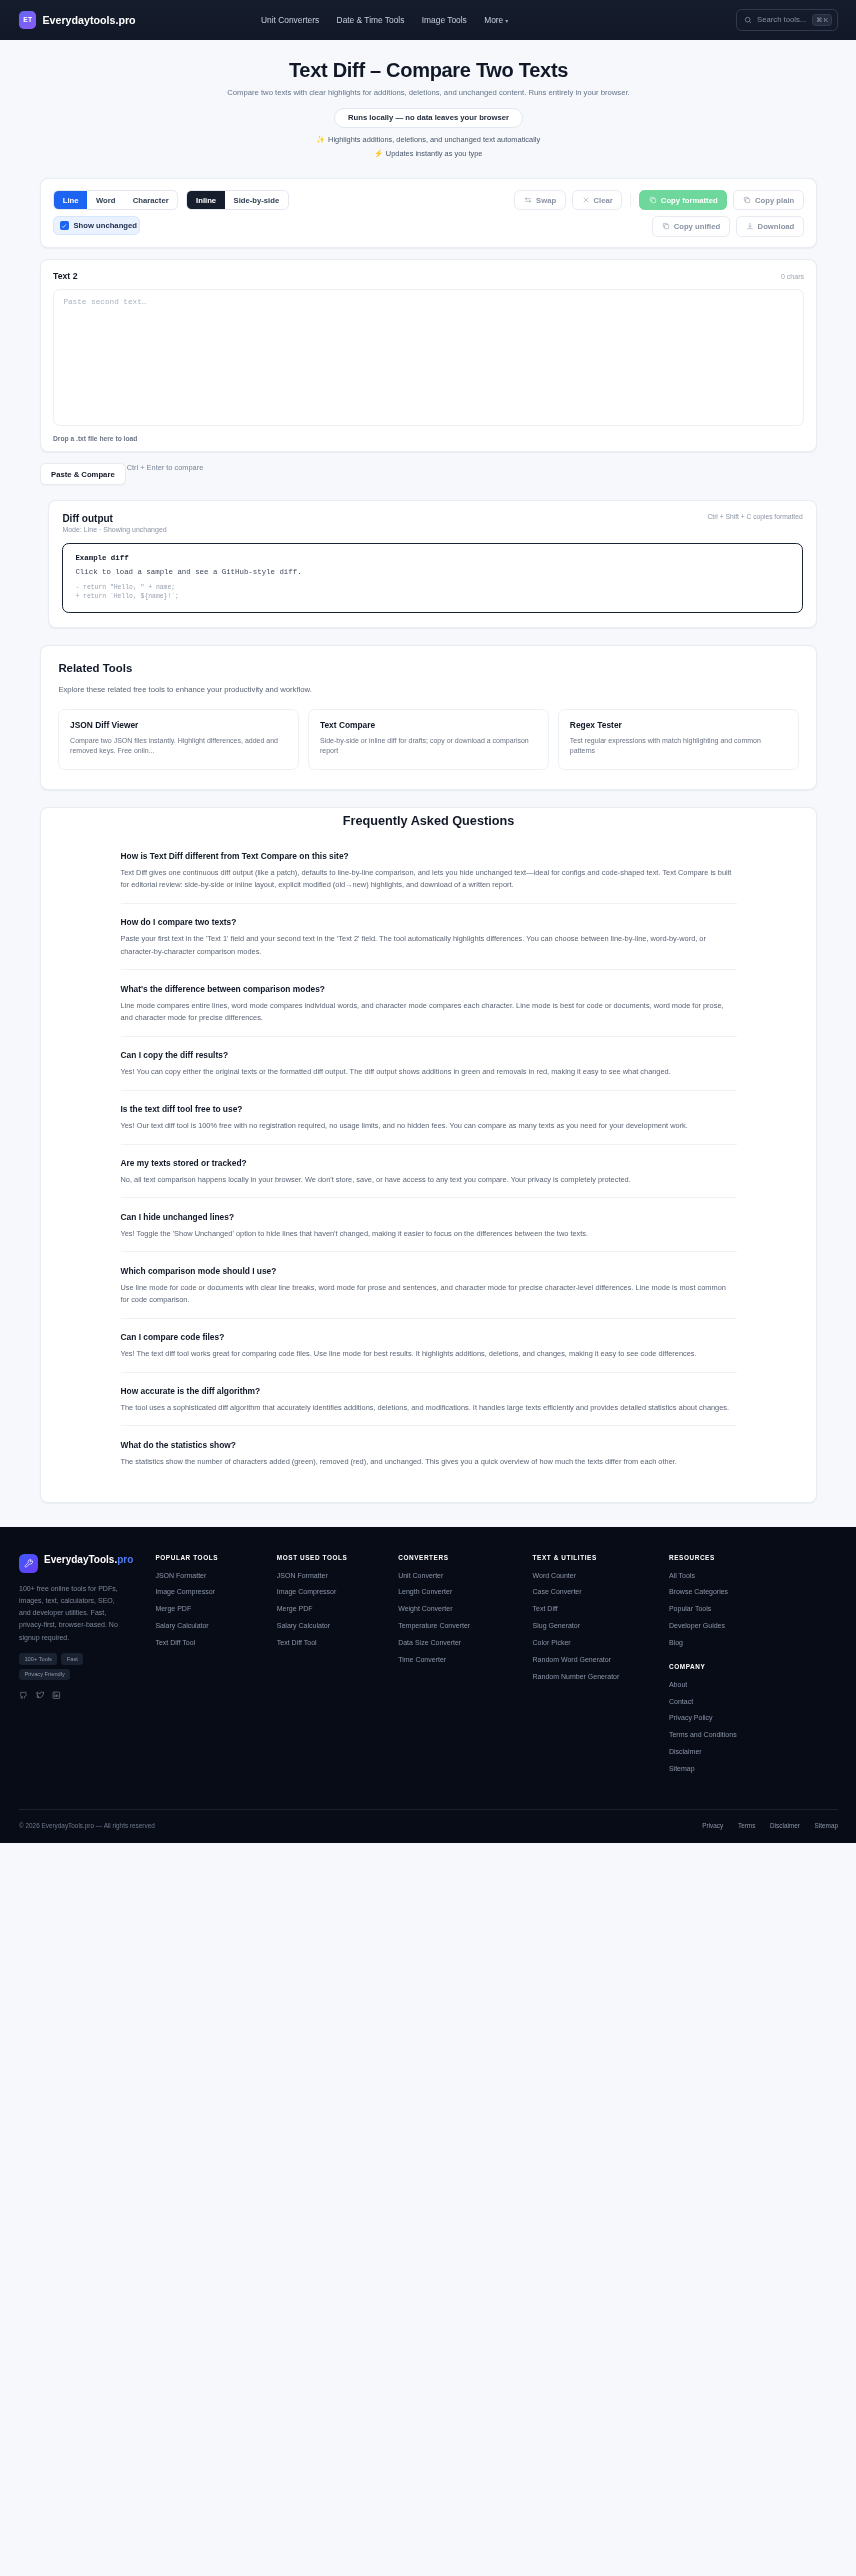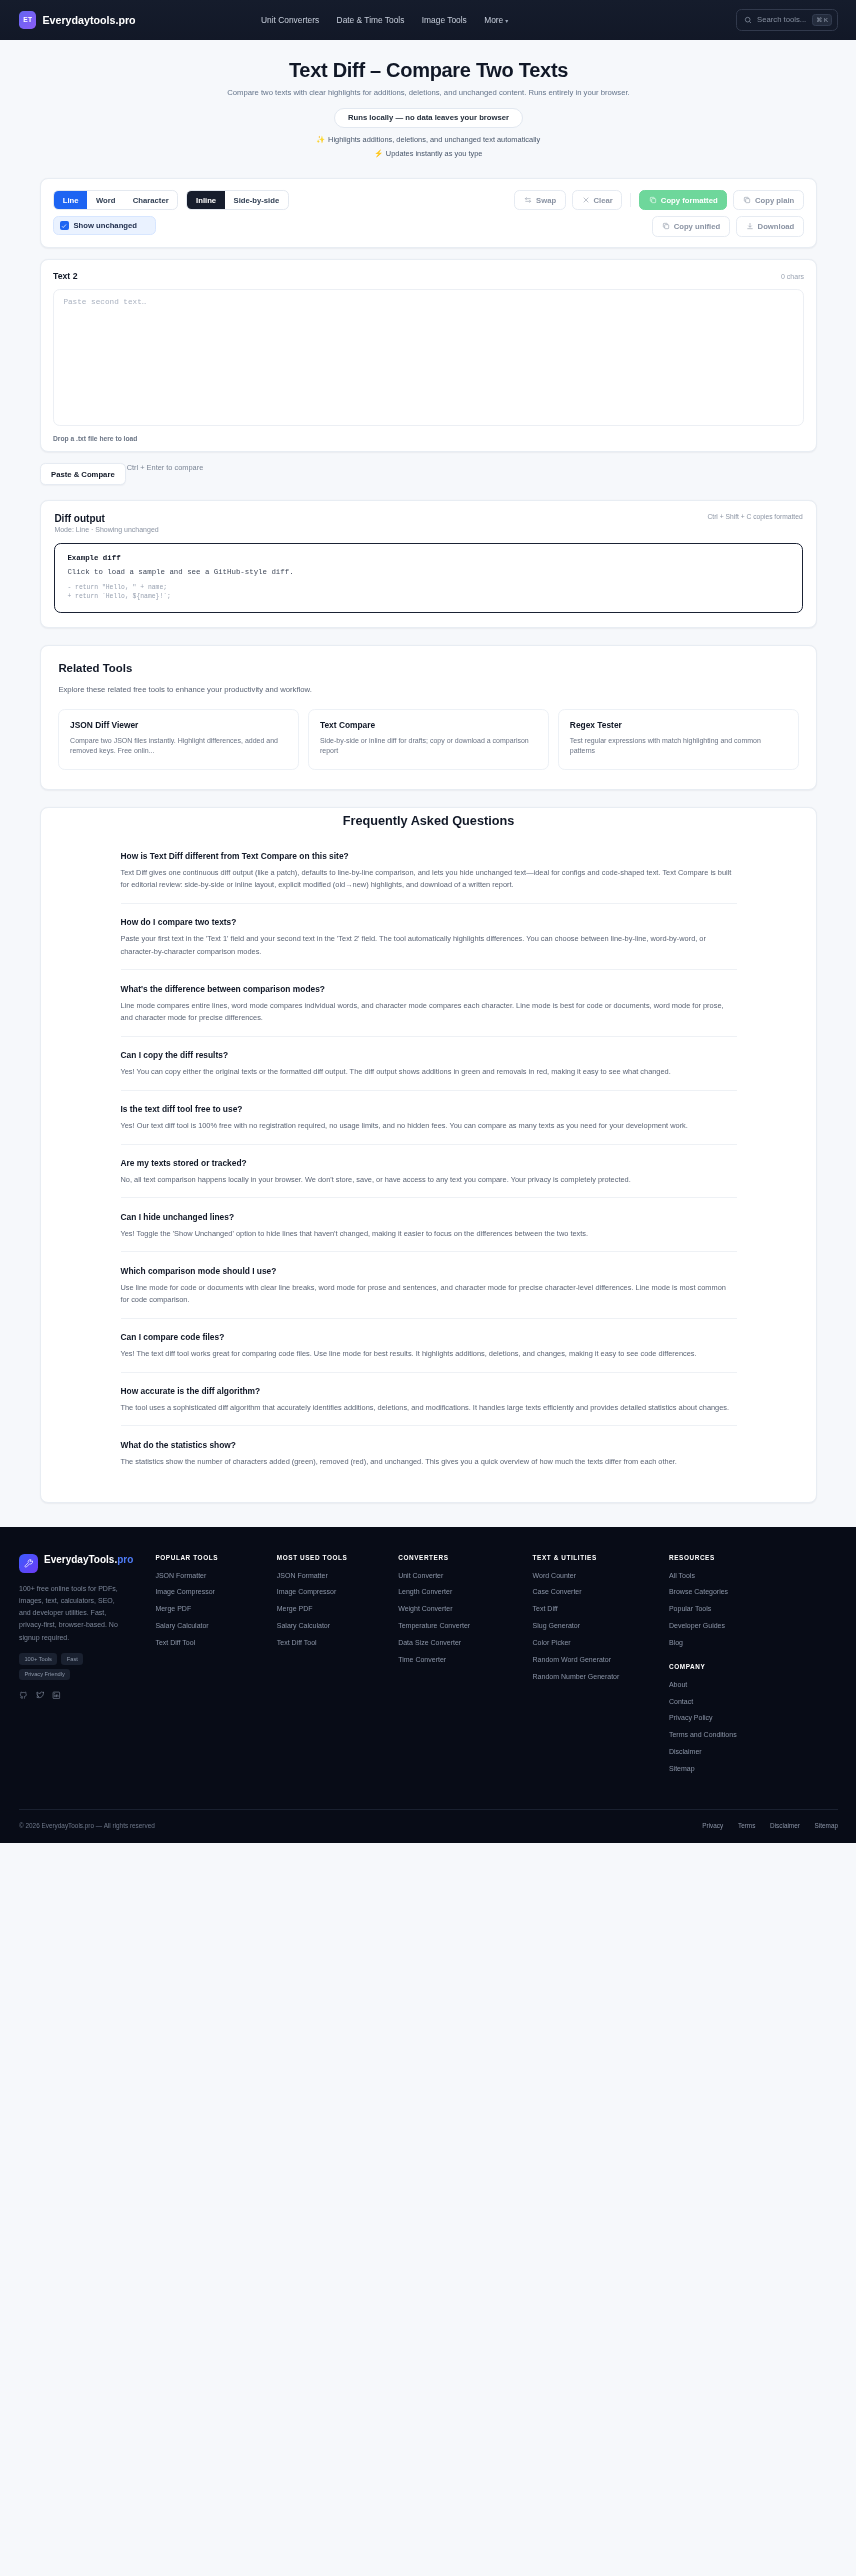--- a/index.html
+++ b/index.html
@@ -83,21 +83,21 @@
   .seg button {
     border: 0; background: transparent; cursor: pointer;
     font-family: inherit; font-size: 7.7px; font-weight: 700; color: #334155;
     padding: 4.7px 8.7px;
   }
   .seg button.active-blue { background: #1d64f2; color: #fff; }
   .seg button.active-dark { background: #161d2d; color: #fff; }
   .chk-wrap {
     display: inline-flex; align-items: center; gap: 4.7px;
     background: #eaf2ff; border: 0.7px solid #d7e6ff; border-radius: 5.4px;
-    padding: 4px 18px 4px 6px; width: max-content; cursor: pointer;
+    padding: 4px 2px 4px 6px; width: max-content; cursor: pointer;
   }
   .chk {
     width: 8.7px; height: 8.7px; border-radius: 2px; background: #1d64f2;
     display: inline-flex; align-items: center; justify-content: center;
   }
   .chk svg { width: 6px; height: 6px; stroke: #fff; stroke-width: 3; fill: none; }
   .chk-label { font-size: 7.7px; font-weight: 700; color: #1d2b4a; }
 
   .tb-right { display: flex; flex-direction: column; align-items: flex-end; gap: 6px; }
   .btn-row { display: flex; align-items: center; gap: 6px; }
@@ -130,21 +130,21 @@
   .compare-row { display: flex; gap: 1px; margin-top: 10.7px; }
   .compare-btn {
     background: #fff; border: 0.7px solid #e6ebf2; border-radius: 5.4px;
     padding: 5.4px 10px; font-size: 7.7px; font-weight: 700; color: #111827;
     cursor: pointer; font-family: inherit;
     box-shadow: 0 0.7px 1.3px rgba(16,24,40,.04);
   }
   .compare-hint { font-size: 7.4px; color: #7b8595; }
 
   
-  .diff-card { margin-top: 14.7px; padding: 12px 13.4px 13.4px; }
+  .diff-card { margin-top: 14.7px; padding: 12px 13.4px 13.4px; margin-left: 8px; }
   .diff-head { display: flex; align-items: flex-start; justify-content: space-between; }
   .diff-title { font-size: 10px; font-weight: 700; color: #111827; }
   .diff-mode { font-size: 7px; color: #8b94a3; margin-top: 2.7px; }
   .diff-kbd { font-size: 6.7px; color: #8b94a3; }
   .diff-box {
     margin-top: 9.4px; border: 1.3px solid #1a2234; border-radius: 6.7px;
     padding: 10.7px 12px 12px; background: #fff;
   }
   .diff-box .ex-title {
     font-family: "Liberation Mono", monospace; font-size: 7.4px;

